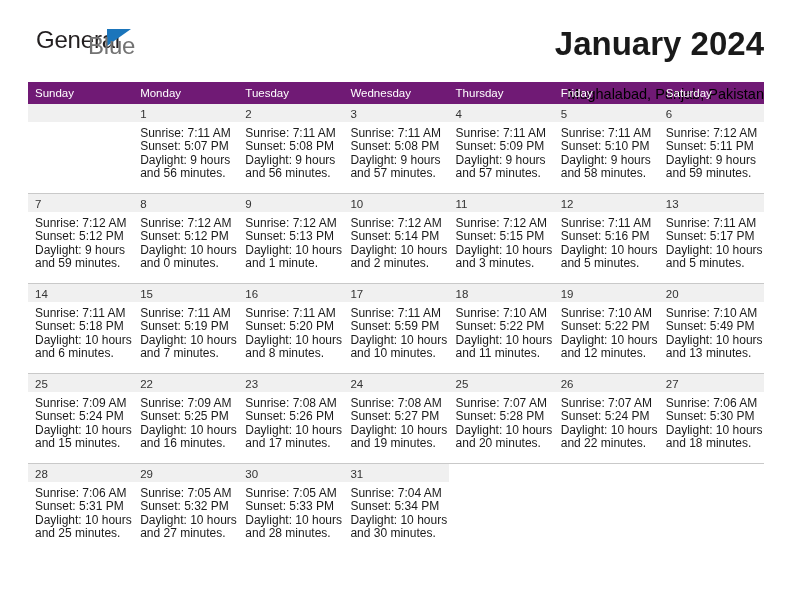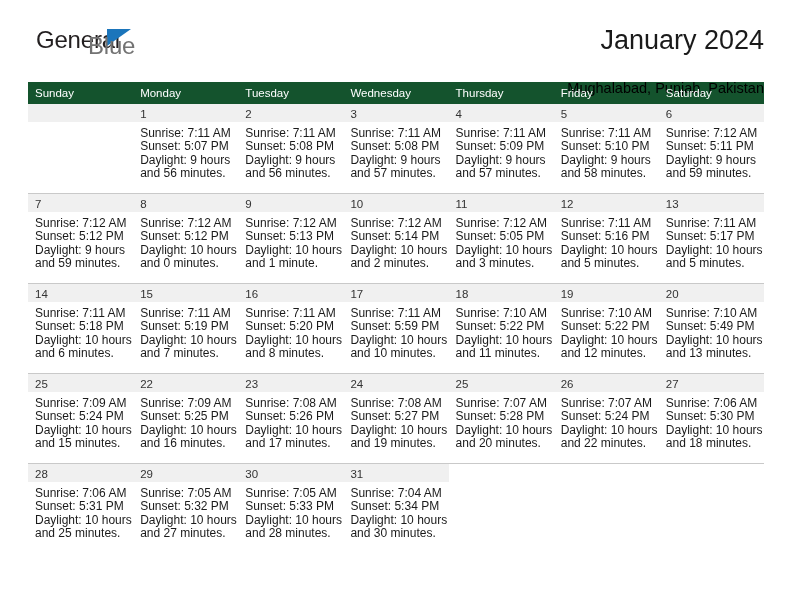--- a/index.html
+++ b/index.html
@@ -62,41 +62,41 @@
     height: 0;
     border-left: 24px solid #1b75bb;
     border-bottom: 17px solid transparent;
   }
 
   .titlewrap {
     text-align: right;
     padding-top: 2px;
   }
   .cal-title {
-    font-size: 27px;
+    font-size: 33px;
     color: #1a1a1a;
     line-height: 1.1;
-    font-weight: normal;
+    font-weight: bold;
     margin: 0;
   }
   .cal-sub {
     font-size: 14.5px;
     color: #000000;
     margin-top: 24px;
   }
 
   
   table.cal {
     width: 736px;
     border-collapse: collapse;
     table-layout: fixed;
     margin-top: 4px;
   }
   table.cal th {
-    background: #14532d;
+    background: #701a75;
     color: #ffffff;
     font-size: 11.5px;
     font-weight: normal;
     text-align: left;
     padding: 5px 0 5px 7px;
     height: 19px;
     box-sizing: border-box;
   }
   table.cal td {
     vertical-align: top;
@@ -288,21 +288,21 @@
                 <div>Daylight: 10 hours</div>
                 <div>and 2 minutes.</div>
               </div>
             </div>
           </td>
           <td>
             <div class="daycell">
               <div class="daynum">11</div>
               <div class="info">
                 <div>Sunrise: 7:12 AM</div>
-                <div>Sunset: 5:05 PM</div>
+                <div>Sunset: 5:15 PM</div>
                 <div>Daylight: 10 hours</div>
                 <div>and 3 minutes.</div>
               </div>
             </div>
           </td>
           <td>
             <div class="daycell">
               <div class="daynum">12</div>
               <div class="info">
                 <div>Sunrise: 7:11 AM</div>

